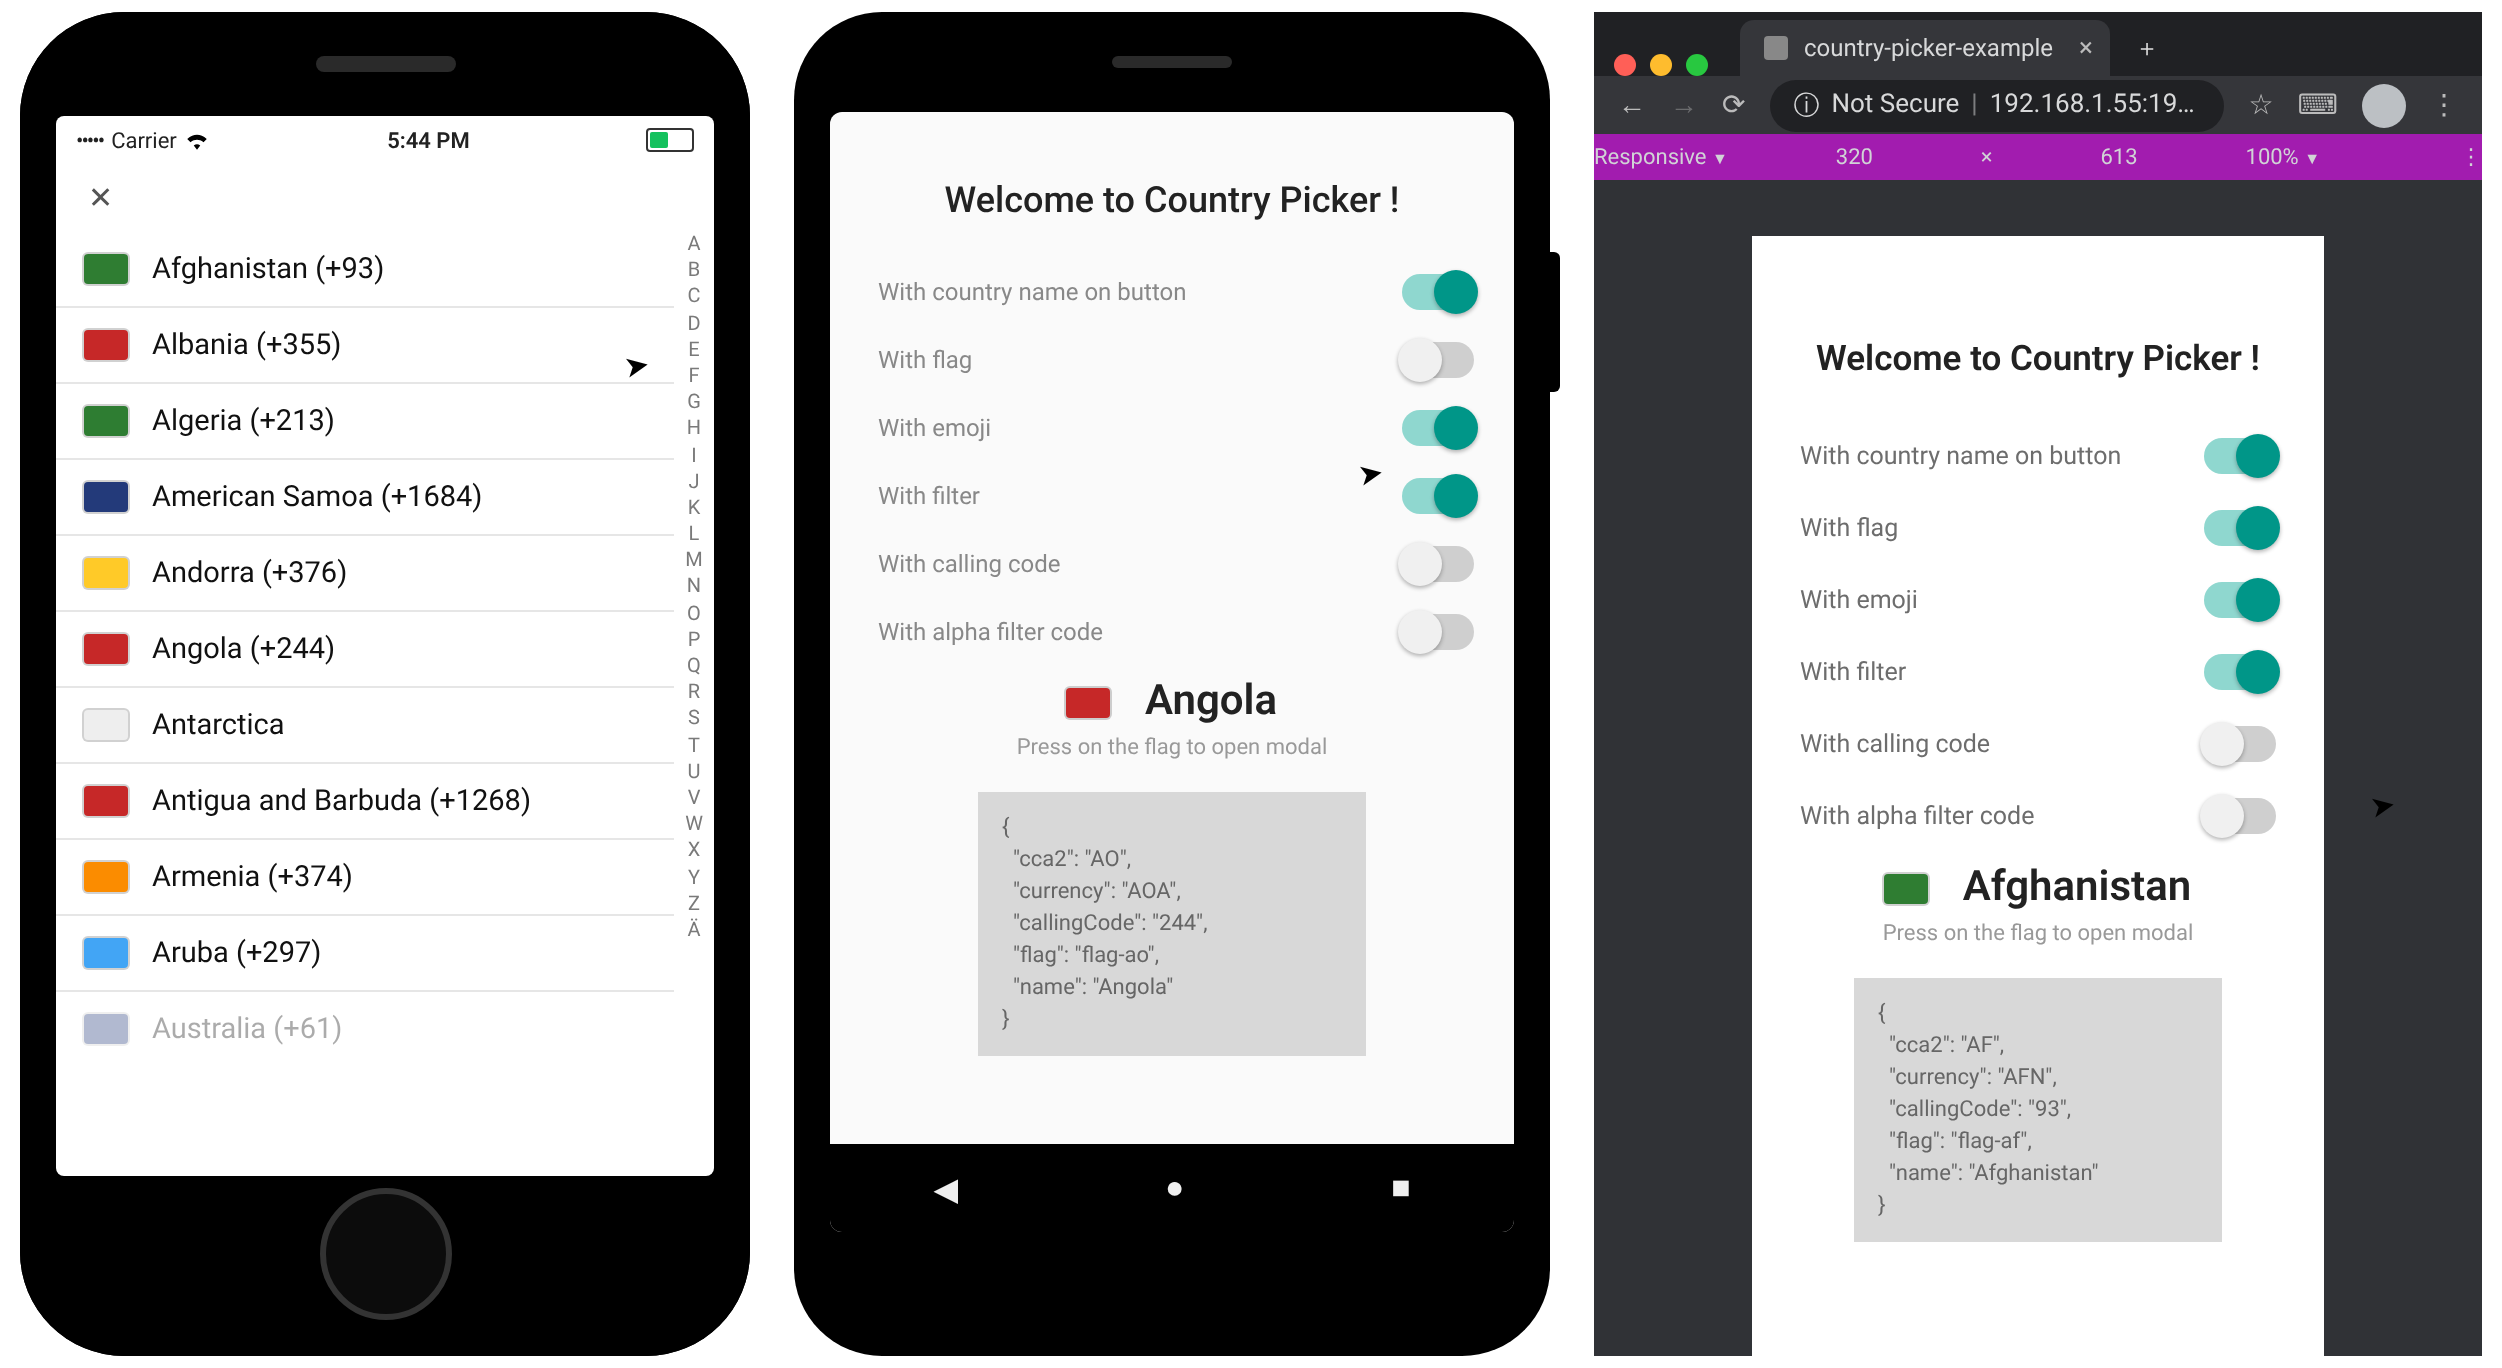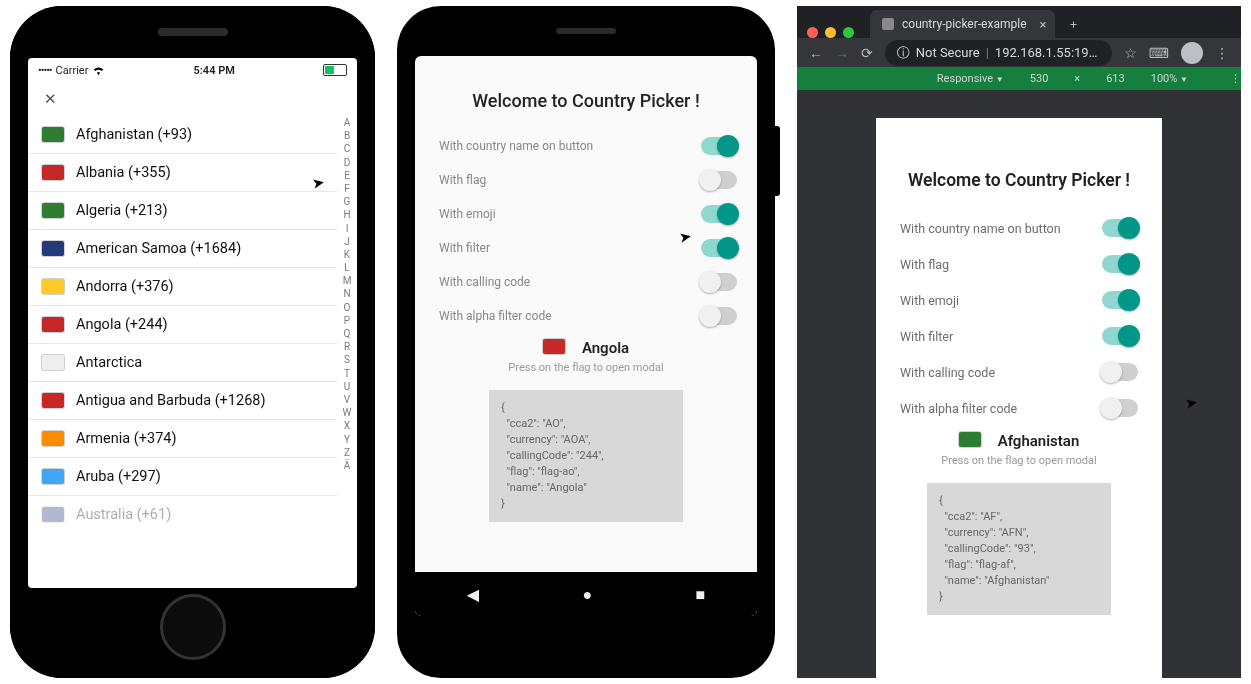--- a/index.html
+++ b/index.html
@@ -31,39 +31,39 @@
   .and-status .icons i{width:10px;height:10px;display:inline-block;border:1px solid #fff;box-sizing:border-box}
   .and-status .icons i.round{border-radius:50%}
   .and-body{flex:1;padding:20px 22px;display:flex;flex-direction:column;align-items:center;overflow:hidden}
   .heading{font-size:18px;font-weight:500;color:#222;margin:14px 0 18px 0;text-align:center}
   .opt-row{width:100%;display:flex;align-items:center;justify-content:space-between;padding:8px 2px;font-size:12px;color:#888}
   .switch{width:36px;height:18px;border-radius:10px;position:relative;background:#cfcfcf}
   .switch::after{content:"";position:absolute;top:-2px;width:22px;height:22px;border-radius:50%;background:#bfbfbf;box-shadow:0 1px 2px rgba(0,0,0,.3)}
   .switch.off::after{left:-2px;background:#f0f0f0}
   .switch.on{background:#8fd7cf}
   .switch.on::after{right:-2px;background:#009688}
-  .country-btn{margin-top:6px;display:flex;gap:17px;font-size:15px;font-weight:600;color:#222}
+  .country-btn{margin-top:6px;display:flex;align-items:center;gap:17px;font-size:21px;font-weight:600;color:#222}
   .hint{font-size:11px;color:#999;margin-top:4px}
   .json-box{margin-top:16px;width:170px;padding:10px 12px;background:#d8d8d8;color:#666;font-size:11px;white-space:pre;line-height:1.45;font-family:inherit;text-align:left}
   .and-nav{height:44px;background:#000;display:flex;align-items:center;justify-content:space-around}
   .and-nav span{color:#efefef;font-size:16px}
   
   .web-shell{width:444px;height:672px;background:#303236;display:flex;flex-direction:column;overflow:hidden;border-radius:0}
   .web-tabs{height:32px;background:#202124;display:flex;align-items:flex-end;padding:4px 6px 0 10px;gap:6px}
   .traffic{display:flex;gap:7px;align-items:center;margin-right:10px}
   .traffic span{width:11px;height:11px;border-radius:50%}
   .tab{height:28px;background:#35363a;border-radius:7px 7px 0 0;display:flex;align-items:center;gap:8px;padding:0 28px 0 12px;color:#d8d9da;font-size:12px;position:relative;max-width:230px}
   .tab .favicon{width:12px;height:12px;background:#888;border-radius:2px}
   .tab .x{position:absolute;right:8px;color:#bbb;font-size:13px}
   .tab.plus{background:none;color:#ddd;width:26px;justify-content:center;padding:0}
   .web-url{height:36px;background:#35363a;display:flex;align-items:center;gap:12px;padding:0 12px;color:#d8d9da;font-size:13px}
   .web-url .pill{display:flex;align-items:center;gap:6px;background:#202124;height:26px;border-radius:14px;padding:0 12px;flex:1;color:#d8d9da}
   .web-url .icon{color:#bbb;font-size:14px}
   .web-url .avatar{width:22px;height:22px;border-radius:50%;background:#bcc0c4}
-  .web-dev{height:28px;background:#15803d;display:flex;align-items:center;justify-content:flex-end;gap:26px;color:#d1d3d6;font-size:11px}
+  .web-dev{height:28px;background:#a21caf;display:flex;align-items:center;justify-content:space-between;gap:26px;color:#d1d3d6;font-size:11px}
   .web-dev span.val{color:#d1d3d6}
   .web-dev span.caret{font-size:8px}
   .web-dev span.more{margin-left:16px}
   .web-viewport{flex:1;background:#303236;display:flex;justify-content:center;padding-top:28px}
   .web-page{width:286px;background:#fff;padding:52px 24px 24px 24px;box-sizing:border-box;height:560px;display:flex;flex-direction:column;align-items:center}
   .web-page .heading{font-size:17.5px;font-weight:600;margin:0 0 20px 0}
   .web-page .opt-row{color:#6d6d6d;font-size:12.5px;padding:9px 0}
   .web-page .json-box{width:160px}
   
   .cursor{position:absolute;font-size:15px;color:#000;pointer-events:none;transform:rotate(-10deg)}
@@ -252,21 +252,21 @@
       <span style="opacity:.5">|</span>
       <span>192.168.1.55:19…</span>
     </span>
     <span class="icon">☆</span>
     <span class="icon">⌨</span>
     <span class="avatar"></span>
     <span class="icon">⋮</span>
   </div>
   <div class="web-dev">
     <span class="val"><span>Responsive</span> <span class="caret">▼</span></span>
-    <span class="val">530</span>
+    <span class="val">320</span>
     <span>×</span>
     <span class="val">613</span>
     <span class="val"><span>100%</span> <span class="caret">▼</span></span>
     <span class="more">⋮</span>
   </div>
   <div class="web-viewport">
     <div class="web-page">
       <div class="heading">Welcome to Country Picker !</div>
       <div id="web-options" style="width:100%">
             <div class="opt-row">

